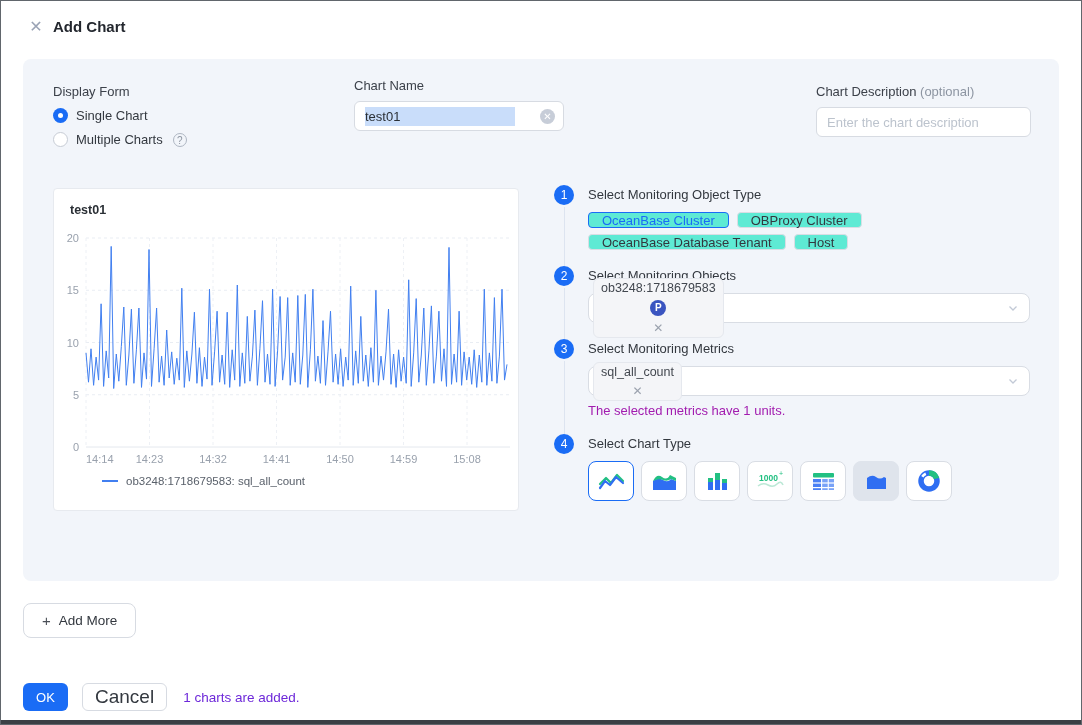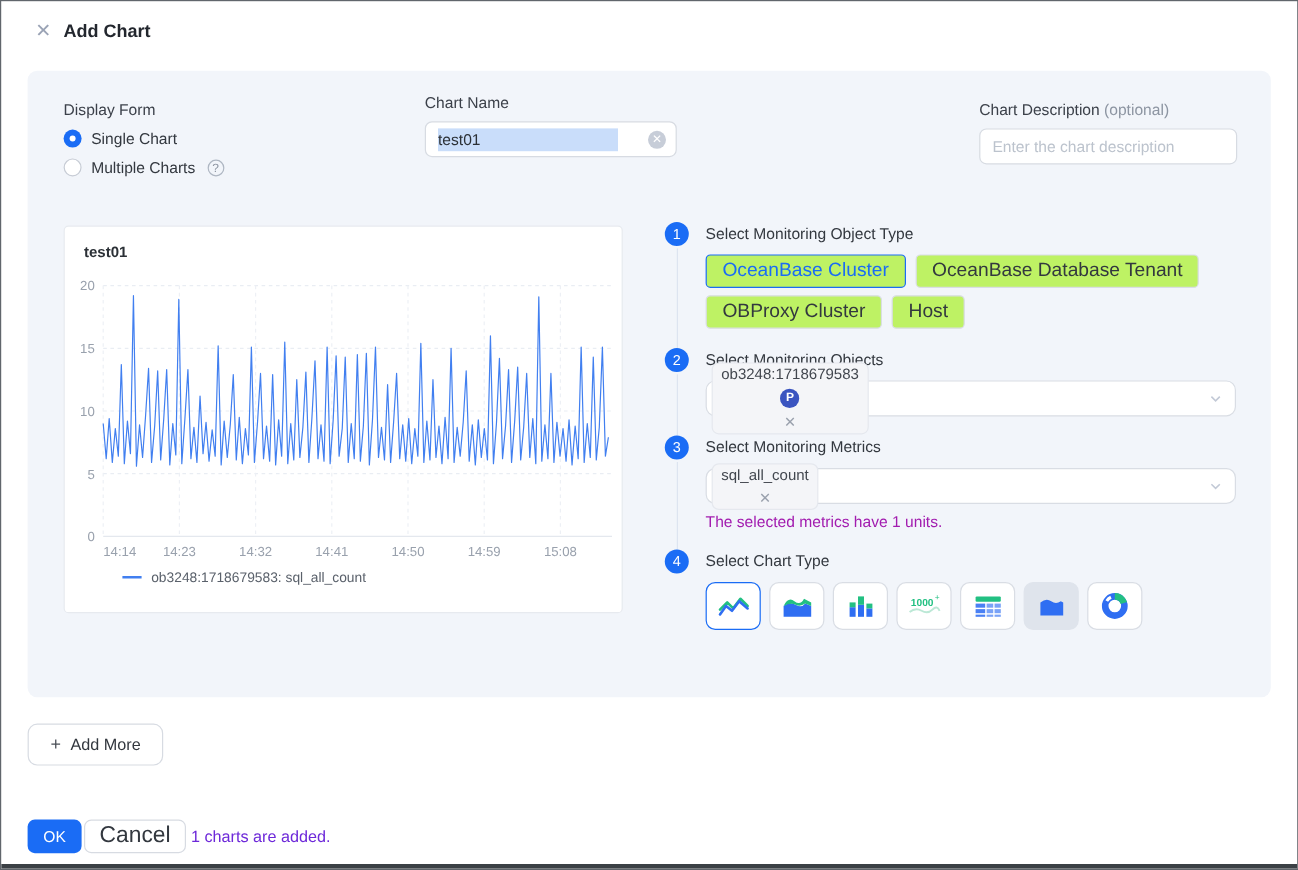--- a/index.html
+++ b/index.html
@@ -65,22 +65,22 @@
     width:20px; height:20px; border-radius:50%; background:#1a6cf5; color:#fff;
     font-size:12px; line-height:20px; text-align:center; flex:0 0 20px; z-index:1;
   }
   .step:not(:last-child)::before {
     content:''; position:absolute; left:10px; top:22px; bottom:0px; width:1px; background:#dde4f0;
   }
   .step-body { flex:1; padding-bottom:16px; }
   .step-title { font-size:13px; color:#33383f; margin-top:2px; margin-bottom:10px; }
   .btn-wrap { display:flex; flex-wrap:wrap; gap:6px 8px; width:450px; }
   .obj-btn {
-    height:28px; padding:0 13px; background:#bef264; border:1px solid #d9dde4; border-radius:4px;
-    font-size:16px; color:#33383f; display:flex; align-items:center; cursor:pointer;
+    height:16px; padding:0 13px; background:#5eead4; border:1px solid #d9dde4; border-radius:4px;
+    font-size:13px; color:#33383f; display:flex; align-items:center; cursor:pointer;
   }
   .obj-btn.sel { border-color:#1a6cf5; color:#1a6cf5; }
   .mock-select {
     width:442px; height:30px; background:#fff; border:1px solid #d9dde4; border-radius:8px;
     display:flex; align-items:center; padding:0 10px 0 4px; position:relative; cursor:pointer;
   }
   .tag {
     display:flex; align-items:center; gap:5px; background:#f4f5f8; border:1px solid #e5e8ee;
     border-radius:6px; padding:2px 7px; font-size:12.5px; color:#42474f;flex-direction:column;
   }
@@ -97,21 +97,21 @@
   }
   .ct-btn.sel { border-color:#1a6cf5; }
   .ct-btn.dim { background:#dfe4ec; border-color:#dfe4ec; }
   
   .add-more {
     position:absolute; left:22px; top:602px; height:35px; padding:0 18px;
     background:#fff; border:1px solid #d7dbe2; border-radius:8px;
     display:flex; align-items:center; gap:8px; font-size:13.5px; color:#33383f; cursor:pointer;
   }
   .add-more .plus { font-size:15px; color:#4a4f57; }
-  .footer-row { position:absolute; left:22px; top:682px; display:flex; align-items:center; gap:2px; }
+  .footer-row { position:absolute; left:22px; top:682px; display:flex; align-items:center; gap:14px; }
   .btn-ok {
     min-width:45px; height:28px; padding:0 12px; background:#1a6cf5; color:#fff; border:none;
     border-radius:6px; font-size:13px; font-family:inherit; cursor:pointer;
   }
   .btn-cancel {
     height:28px; padding:0 12px; background:#fff; color:#33383f; border:1px solid #d7dbe2;
     border-radius:6px; font-size:19px; font-family:inherit; cursor:pointer;
   }
   .status-text { font-size:13.5px; color:#6d28d9; margin-left:2px; }
 </style>
@@ -195,22 +195,22 @@
     </div>
 
     <div class="steps">
 
       <div class="step">
         <div class="badge">1</div>
         <div class="step-body">
           <div class="step-title">Select Monitoring Object Type</div>
           <div class="btn-wrap" id="object-type-buttons">
               <div class="obj-btn sel">OceanBase Cluster</div>
+              <div class="obj-btn">OBProxy Cluster</div>
               <div class="obj-btn">OceanBase Database Tenant</div>
-              <div class="obj-btn">OBProxy Cluster</div>
               <div class="obj-btn">Host</div>
             </div>
         </div>
       </div>
 
       <div class="step">
         <div class="badge">2</div>
         <div class="step-body">
           <div class="step-title">Select Monitoring Objects</div>
           <div class="mock-select">

